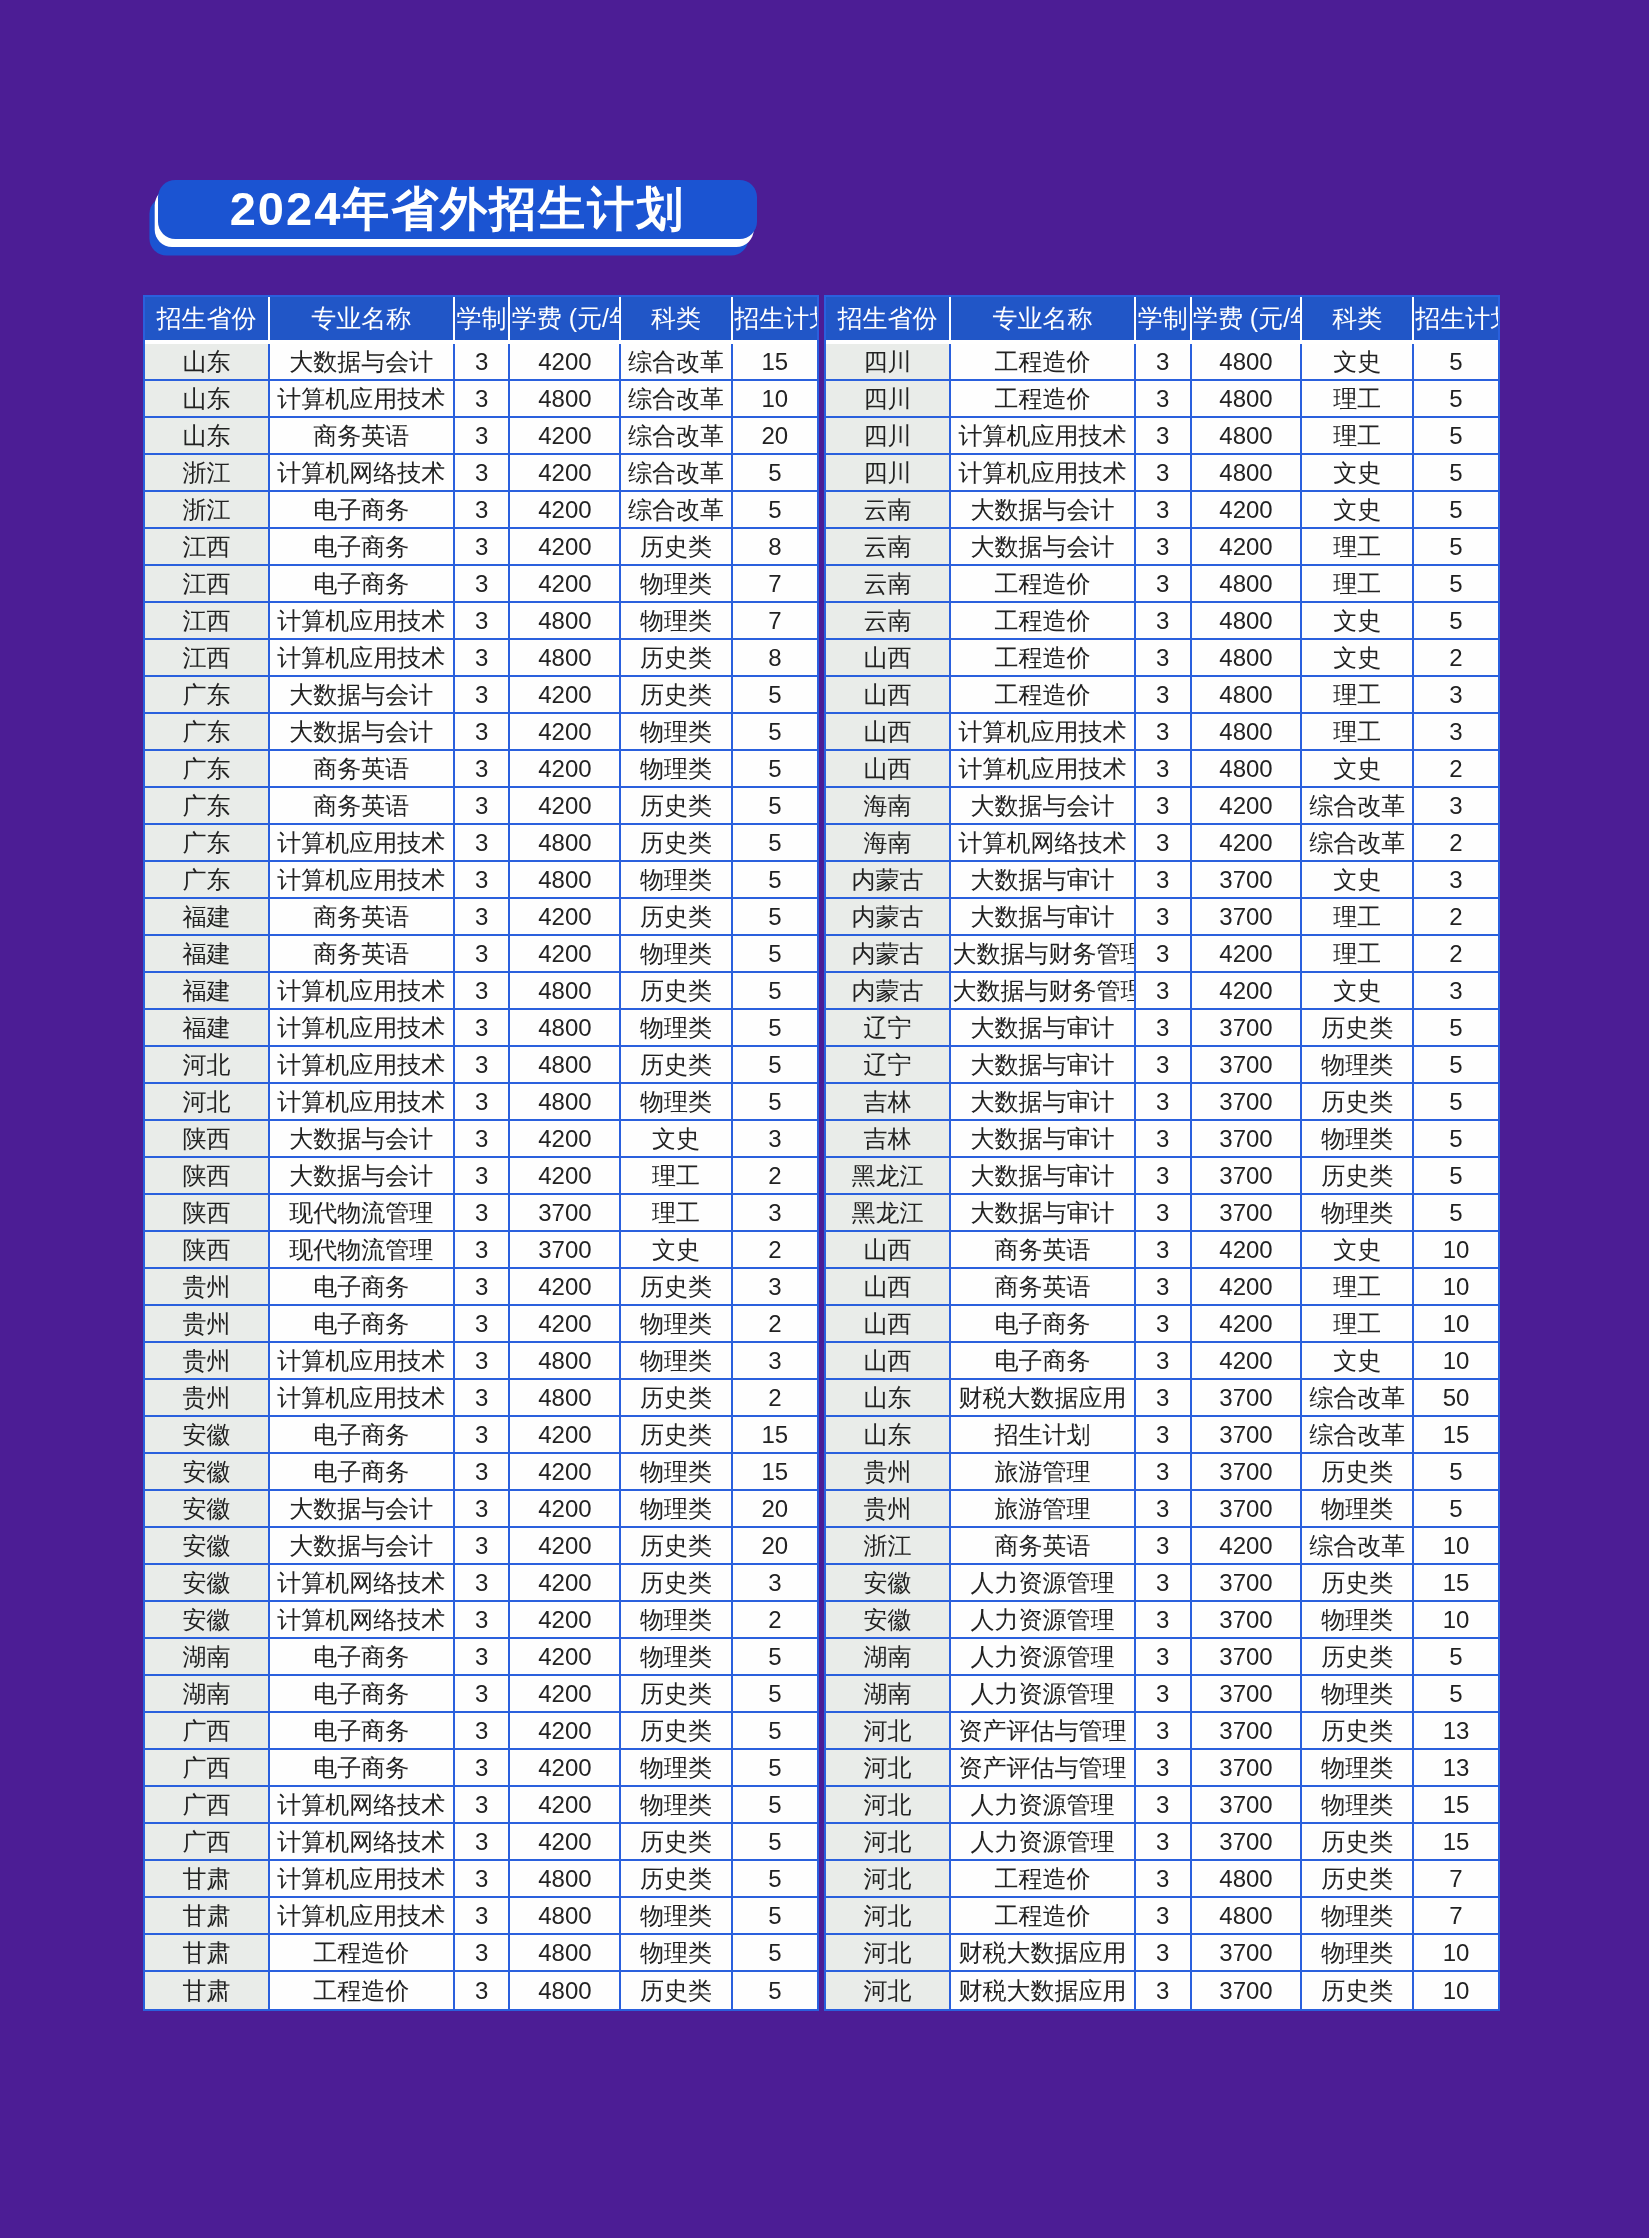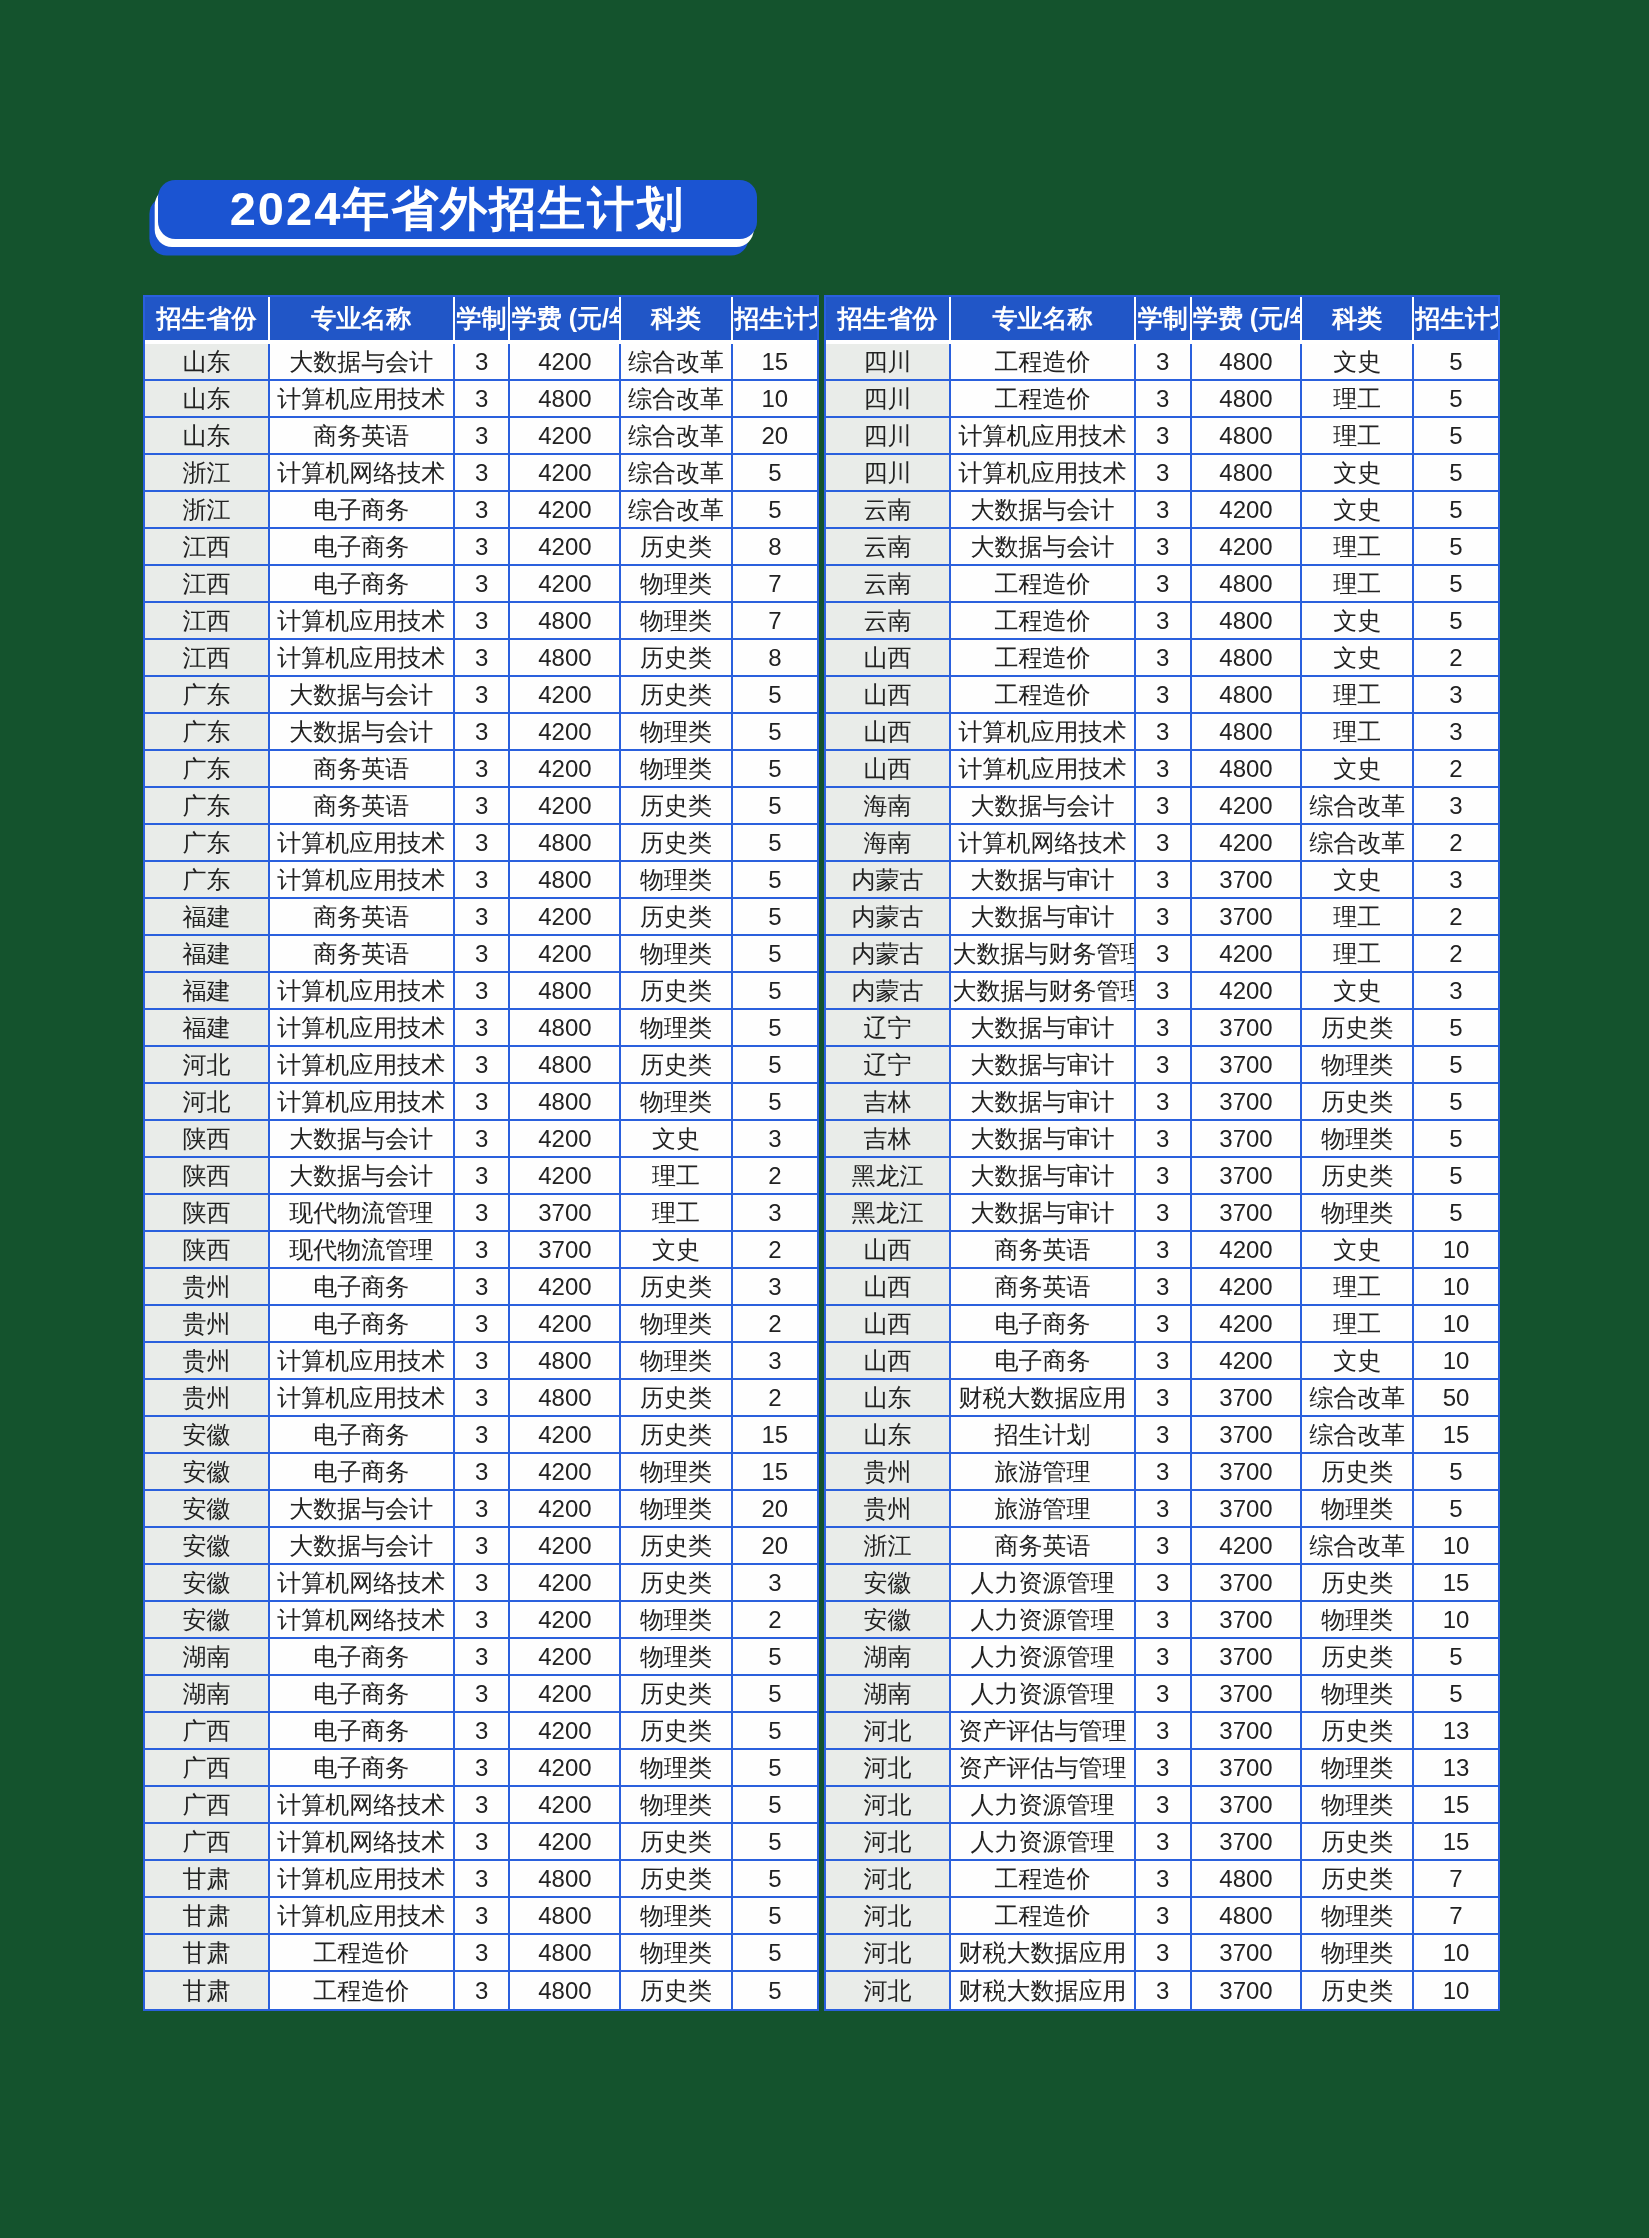--- a/index.html
+++ b/index.html
@@ -9,21 +9,21 @@
     --province-bg:#e9ece9;
     --header-text:#ffffff;
     --body-text:#222222;
   }
   *{box-sizing:border-box;}
   html,body{margin:0;padding:0;}
   body{
     width:1649px;height:2239px;background:#ffffff;
     font-family:"Liberation Sans","DejaVu Sans",sans-serif;
   }
-  .page{position:relative;width:1649px;height:2239px;background:#14532d;overflow:hidden;}
+  .page{position:relative;width:1649px;height:2239px;background:#4c1d95;overflow:hidden;}
 
   .banner{
     position:absolute;left:158px;top:180px;width:599px;height:59px;
     background:var(--banner-blue);
     border-radius:17.3px;
     display:flex;align-items:center;justify-content:center;
     box-shadow:-3.3px 8px 0 #ffffff,-8.6px 16.6px 0 var(--banner-blue);
   }
   .banner .title-text{
     color:var(--header-text);
@@ -42,21 +42,21 @@
   }
   table.plan col.c-province{width:18.6%;}
   table.plan col.c-major{width:27.5%;}
   table.plan col.c-duration{width:8.3%;}
   table.plan col.c-tuition{width:16.5%;}
   table.plan col.c-category{width:16.6%;}
   table.plan col.c-plan{width:12.5%;}
 
   table.plan th{
     background:var(--header-blue);color:var(--header-text);
-    font-size:25px;font-weight:bold;text-align:center;
+    font-size:25px;font-weight:normal;text-align:center;
     height:47px;padding:0 1.3px;
     border-right:2.7px solid #ffffff;border-bottom:4px solid #ffffff;
     white-space:nowrap;overflow:hidden;
   }
   table.plan th:last-child{border-right:none;}
 
   table.plan td{
     font-size:24px;color:var(--body-text);text-align:center;
     height:37px;padding:0 1.3px;background:#fefefe;
     border-right:2px solid var(--border-blue);

